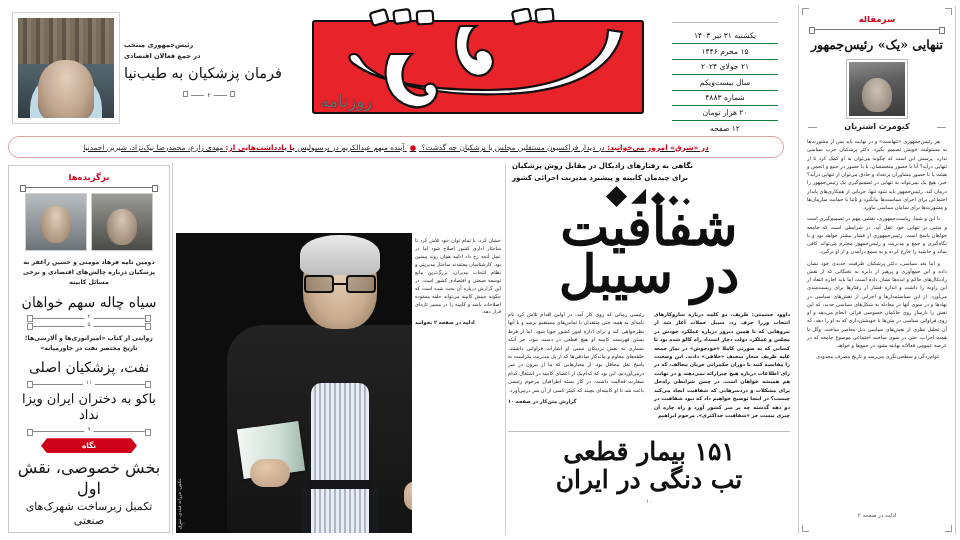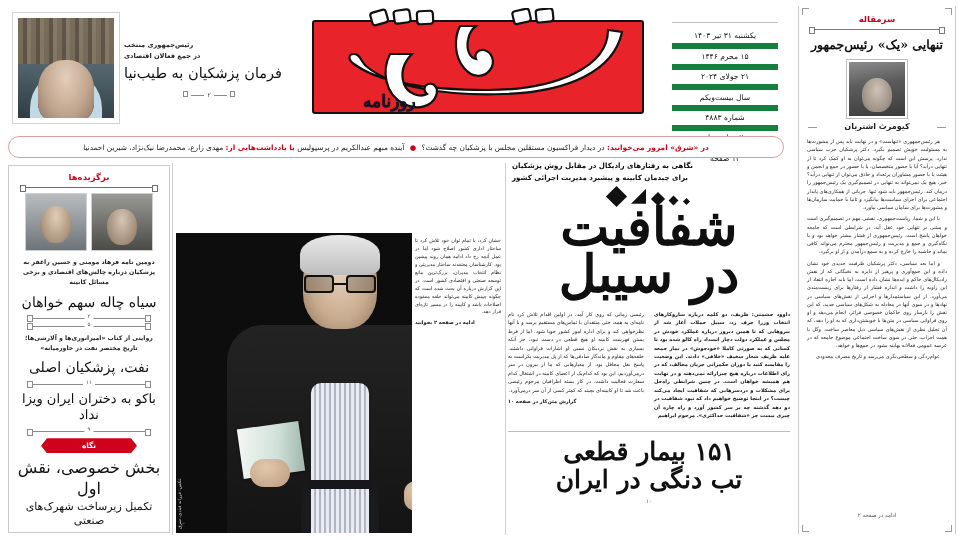--- a/index.html
+++ b/index.html
@@ -121,45 +121,44 @@
   .pagemark .cap.l{ left:0 } .pagemark .cap.r{ right:0 }
 
   
   .logo-wrap { position: absolute; top: 8px; left: 308px; width: 340px; height: 112px; }
   .logo-box {
     position: absolute; inset: 12px 4px 6px 4px; background: #e8232a;
     border: 2px solid #111; border-radius: 3px;
   }
   .logo-svg { position: absolute; inset: 0; width: 100%; height: 100%; }
   .logo-rooznameh {
-    position: absolute; bottom: 9px; left: 12px; color: #0f172a; font-size: 17px;
-    font-family: "DejaVu Serif", serif; font-weight: bold; z-index: 4;
+    position: absolute; bottom: 9px; left: 12px; color: #737373; font-size: 17px;
+    font-family: "DejaVu Serif", serif; font-weight: normal; z-index: 4;
     text-shadow: 0 0 1px #000;
-    margin-left: 43px;
   }
 
   
   .datebox {
     position: absolute; top: 22px; left: 672px; width: 106px; text-align: center;
     font-size: 7.6px; color: #141414; line-height: 1;
   }
   .datebox .row {
-    padding: 3.4px 0; border-bottom: 6px solid #15803d; font-family:"DejaVu Sans",sans-serif;
+    padding: 3.4px 0; border-bottom: 1px solid #15803d; font-family:"DejaVu Sans",sans-serif;
   }
   .datebox .row:last-child { border-bottom: none; }
   .datebox .tick { height:5px; border-top:1px solid #bdbdbd; margin-bottom:2px;}
 
   
   .teaser {
     position: absolute; top: 136px; right: 176px; left: 8px; height: 22px;
     border: 1px solid #d9a0a4; border-radius: 11px; background: #fff;
     display: flex; align-items: center; justify-content: center; overflow: hidden;
   }
   .teaser-text {
-    font-size: 7.4px; color: #1c1c1c; white-space: nowrap; letter-spacing: -.1px;
+    font-size: 7.4px; color: #1c1c1c; white-space: nowrap; letter-spacing: -.1px; text-decoration: underline;
   }
   .teaser-text b { color: #d0021b; }
   .teaser-text .sep { color: #d0021b; padding: 0 3px; }
 
   
   .sidebar {
     position: absolute; top: 165px; left: 8px; width: 162px; height: 368px;
     border: 1px solid #c9c9c9; padding: 6px 8px; background: #fff;
   }
   .sb-kicker {

